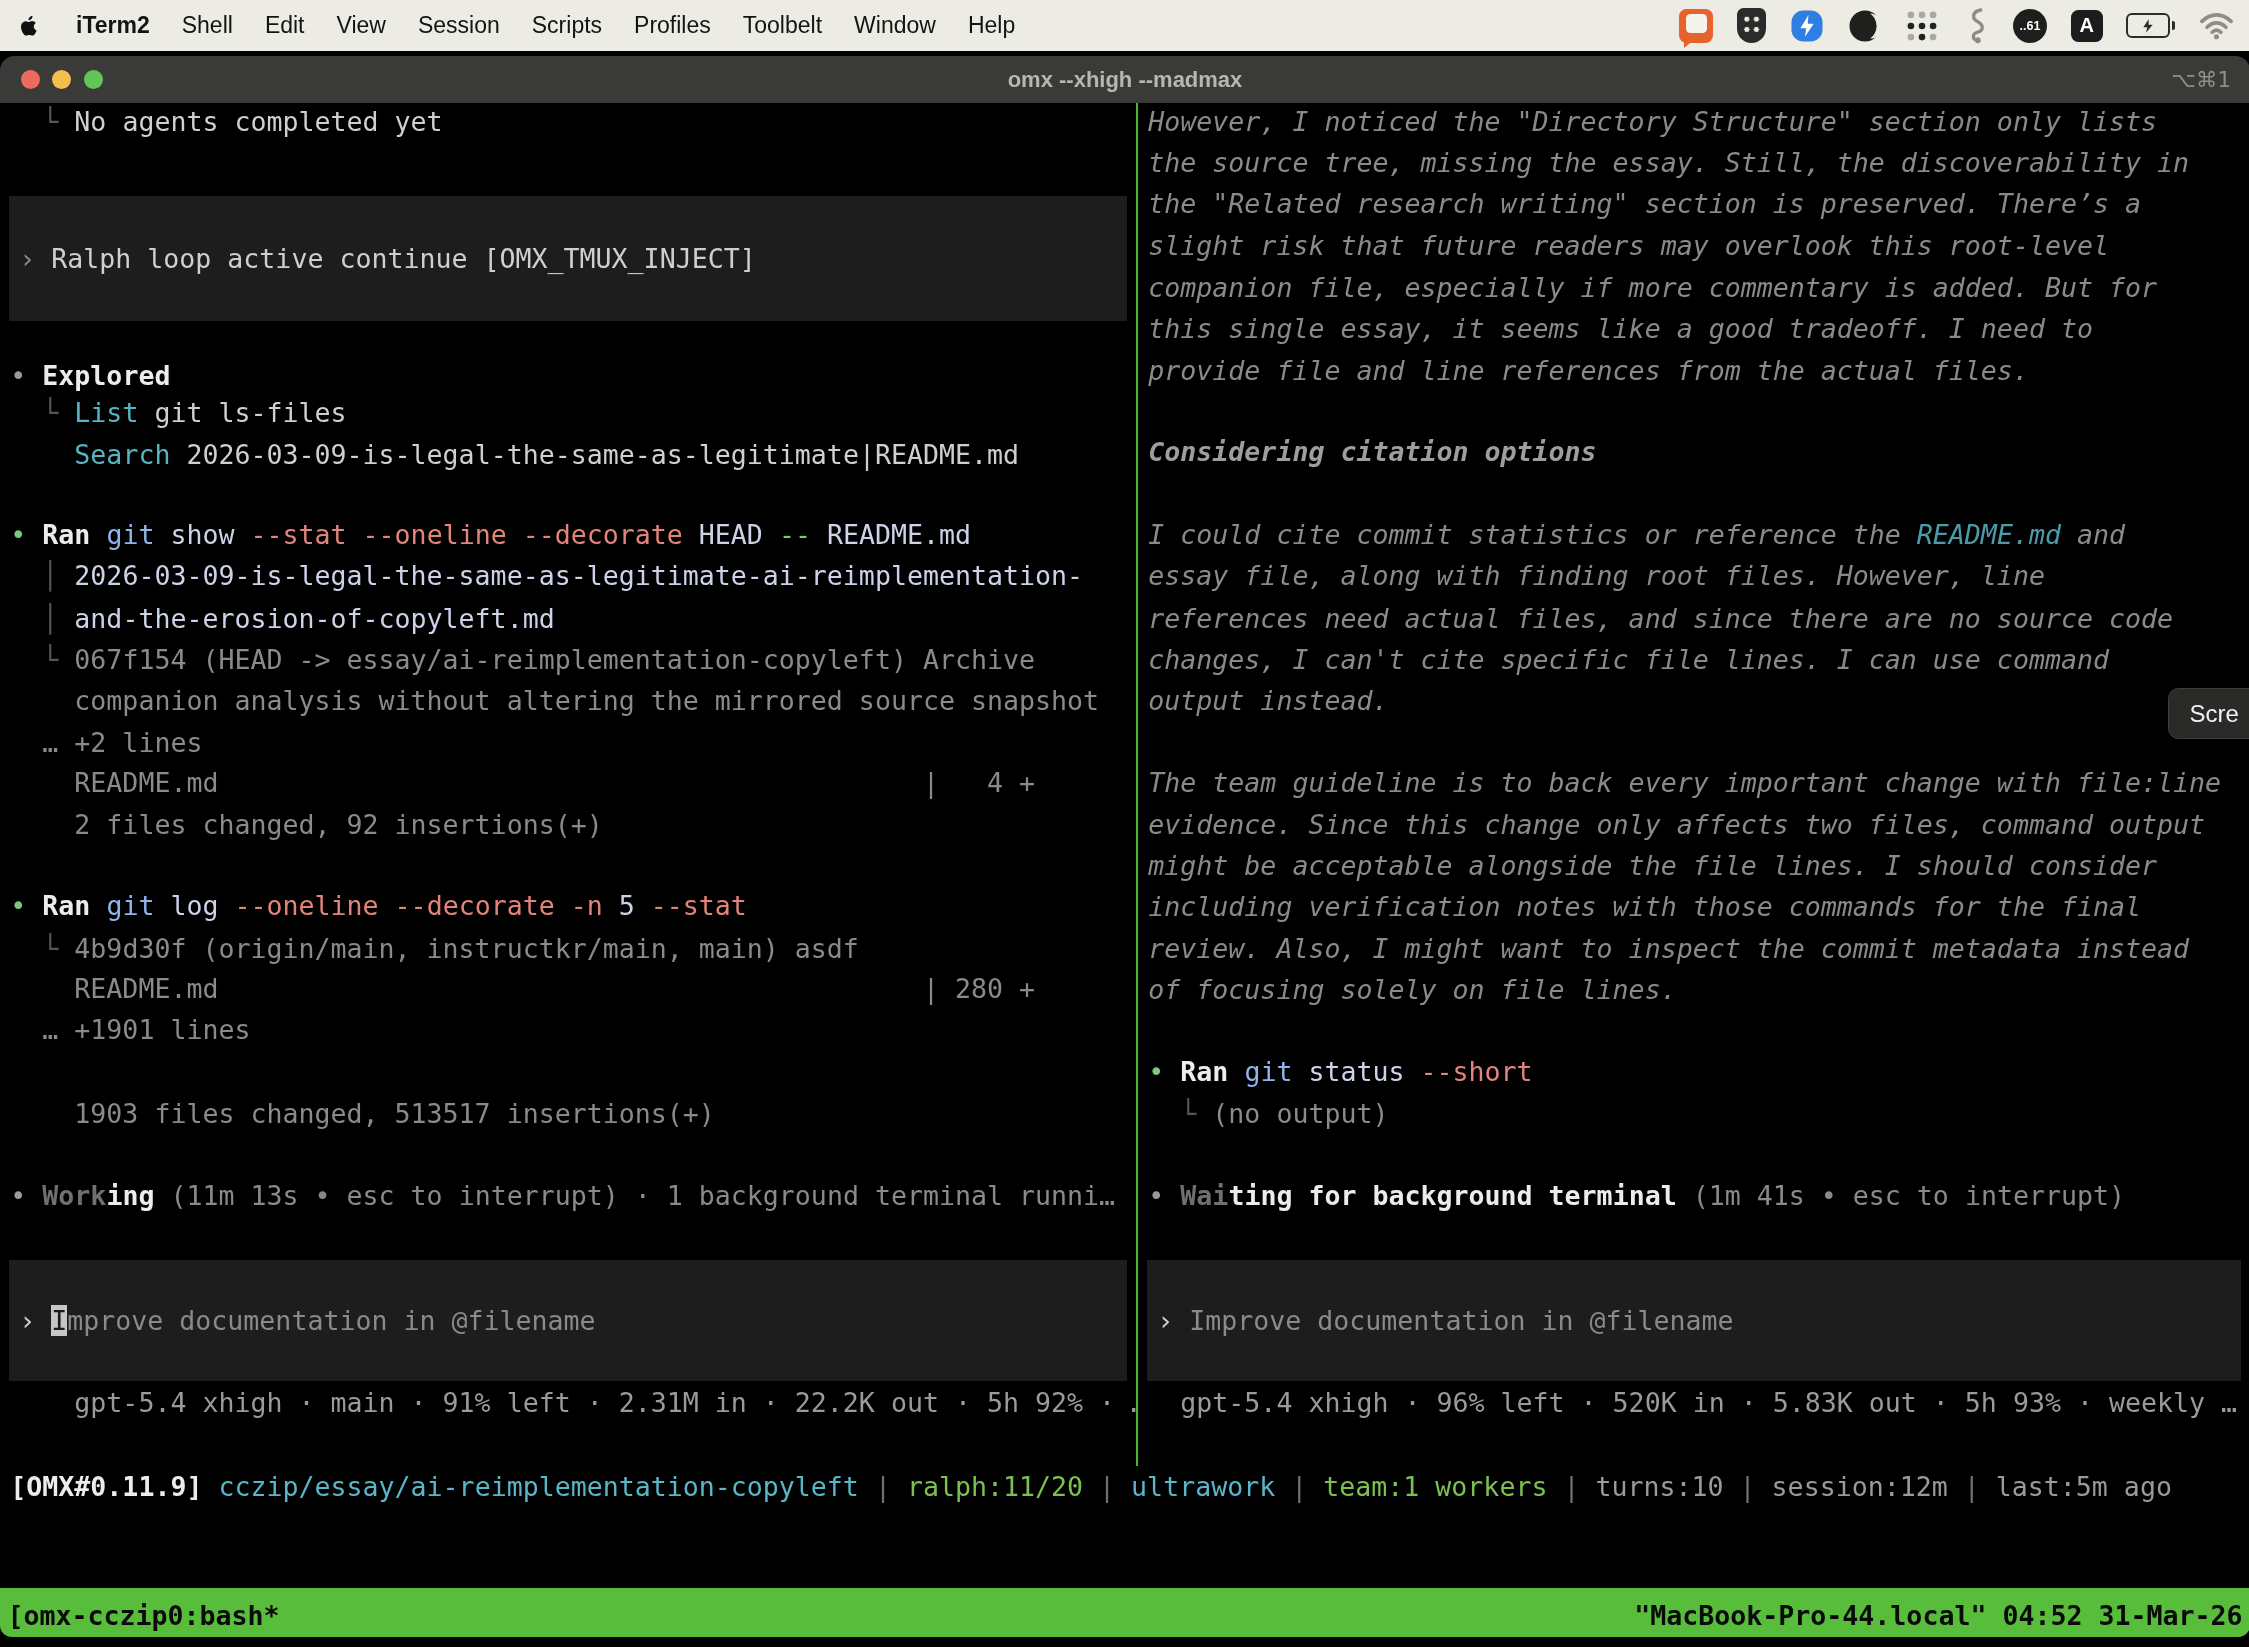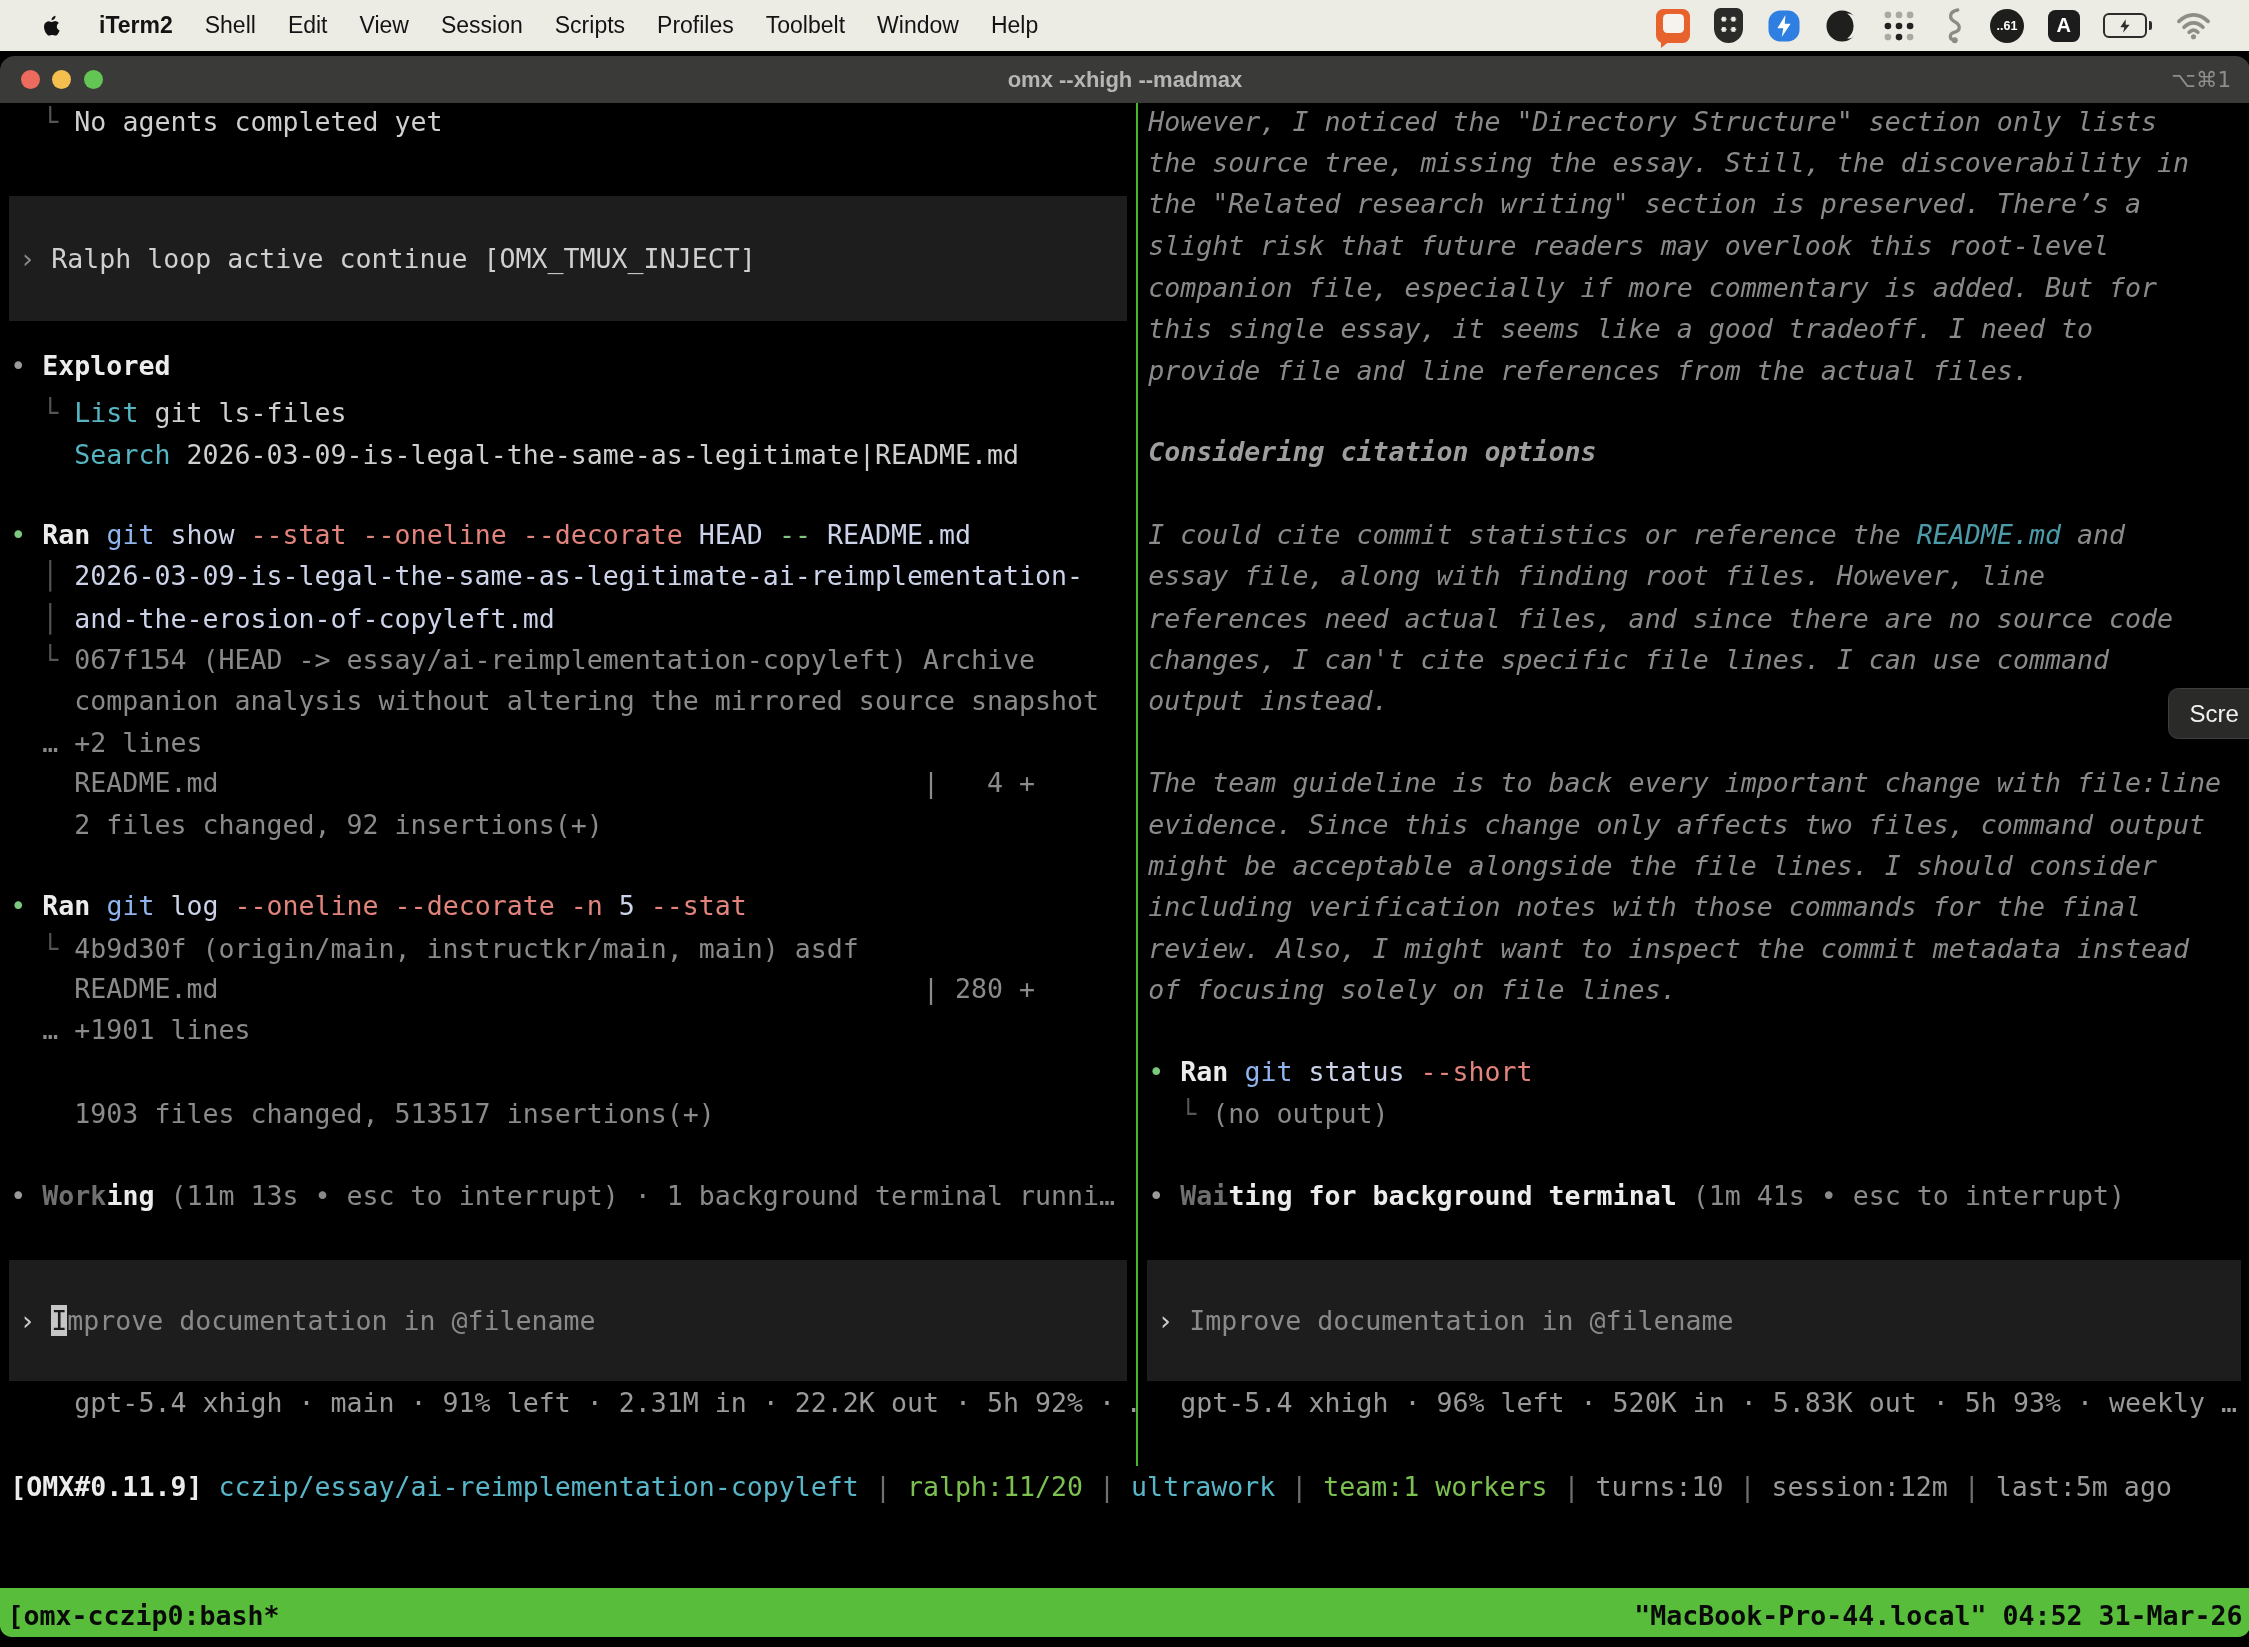--- a/index.html
+++ b/index.html
@@ -1,21 +1,21 @@
 <!DOCTYPE html>
 <html style="--accent-green: #45b82f; --tmux-green: #57bd3b; --traffic-red: #ed6a5f; --traffic-yellow: #f5bf4f; --traffic-green: #62c554; --cyan: #55b5c2; --blue: #90b4ee; --lavender: #ccd3e8; --red: #e2847c; --green: #7cc87f; --cyan2: #58b6c8; --green2: #7cc150; --teal: #4d9aa8; --menubar-bg: #ecebe4; --titlebar-bg: #3a3a38; --box-bg: #1d1d1d;font-size:11.8px"><head>
 <meta charset="utf-8">
 <style>
   html,body{margin:0;padding:0;}
   body{width:2250px;height:1648px;background:#000;position:relative;overflow:hidden;
        font-family:"DejaVu Sans Mono",monospace;}
 
   
   .menubar{position:absolute;top:0;left:0;right:0;height:51px;background:var(--menubar-bg,#ecebe4);
-    display:flex;align-items:center;padding:0 39px;box-sizing:border-box;color:#141414;
+    display:flex;align-items:center;padding:0 16px;box-sizing:border-box;color:#141414;
     font-family:"Liberation Sans",sans-serif;font-size:23px;}
   .apple-wrap{display:flex;align-items:center;}
   .menu-items{display:flex;gap:32px;margin-left:35px;}
   .menu-items span{cursor:default;}
   .menu-items span:first-child{font-weight:bold;}
   .menu-status{margin-left:auto;display:flex;gap:23.6px;align-items:center;}
   .mi{display:flex;align-items:center;justify-content:center;}
   .ic-chat{width:34px;height:34px;background:#e8622d;border-radius:7.4px;position:relative;}
   .ic-chat::after{content:"";position:absolute;left:6.6px;top:5.9px;right:6.6px;bottom:9.6px;background:#f6f3ee;border-radius:4.4px;}
   .ic-chat::before{content:"";position:absolute;left:4.4px;bottom:-5.2px;border-left:10.3px solid #e8622d;border-bottom:8.9px solid transparent;}
@@ -182,21 +182,21 @@
   <div class="term">
 
     <div class="pane left">
       <div class="ralph-box">
         <div class="t-inner"><span class="c-dim">› </span><span class="c-fg">Ralph loop active continue [OMX_TMUX_INJECT]</span></div>
       </div>
       <div class="input-box">
         <div class="t-inner"><span class="c-fg">› </span><span class="c-cur">I</span><span class="c-dim">mprove documentation in @filename</span></div>
       </div>
     <div class="t-line" style="top: -2.2px;"><span class="c-tree">  └ </span><span class="c-fg">No agents completed yet</span></div>
-        <div class="t-line" style="top: 242px;"><span class="c-dim2">• </span><span class="c-wb">Explored</span></div>
+        <div class="t-line" style="top: 252px;"><span class="c-dim2">• </span><span class="c-wb">Explored</span></div>
         <div class="t-line" style="top: 289px;"><span class="c-tree">  └ </span><span class="c-cyan">List</span><span class="c-fg"> git ls-files</span></div>
         <div class="t-line" style="top: 331px;"><span class="c-fg">    </span><span class="c-cyan">Search</span><span class="c-fg"> 2026-03-09-is-legal-the-same-as-legitimate|README.md</span></div>
         <div class="t-line" style="top: 411px;"><span class="c-grn">• </span><span class="c-wb">Ran</span><span class="c-fg"> </span><span class="c-blue">git</span><span class="c-lav"> show </span><span class="c-red">--stat --oneline --decorate</span><span class="c-lav"> HEAD </span><span class="c-grn">--</span><span class="c-lav"> README.md</span></div>
         <div class="t-line" style="top: 452px;"><span class="c-tree">  │ </span><span class="c-lav">2026-03-09-is-legal-the-same-as-legitimate-ai-reimplementation-</span></div>
         <div class="t-line" style="top: 495px;"><span class="c-tree">  │ </span><span class="c-lav">and-the-erosion-of-copyleft.md</span></div>
         <div class="t-line" style="top: 536px;"><span class="c-tree">  └ </span><span class="c-dim">067f154 (HEAD -&gt; essay/ai-reimplementation-copyleft) Archive</span></div>
         <div class="t-line" style="top: 577px;"><span class="c-dim">    companion analysis without altering the mirrored source snapshot</span></div>
         <div class="t-line" style="top: 619px;"><span class="c-dim">  … +2 lines</span></div>
         <div class="t-line" style="top: 659px;"><span class="c-dim">    README.md                                            |   4 +</span></div>
         <div class="t-line" style="top: 701px;"><span class="c-dim">    2 files changed, 92 insertions(+)</span></div>

